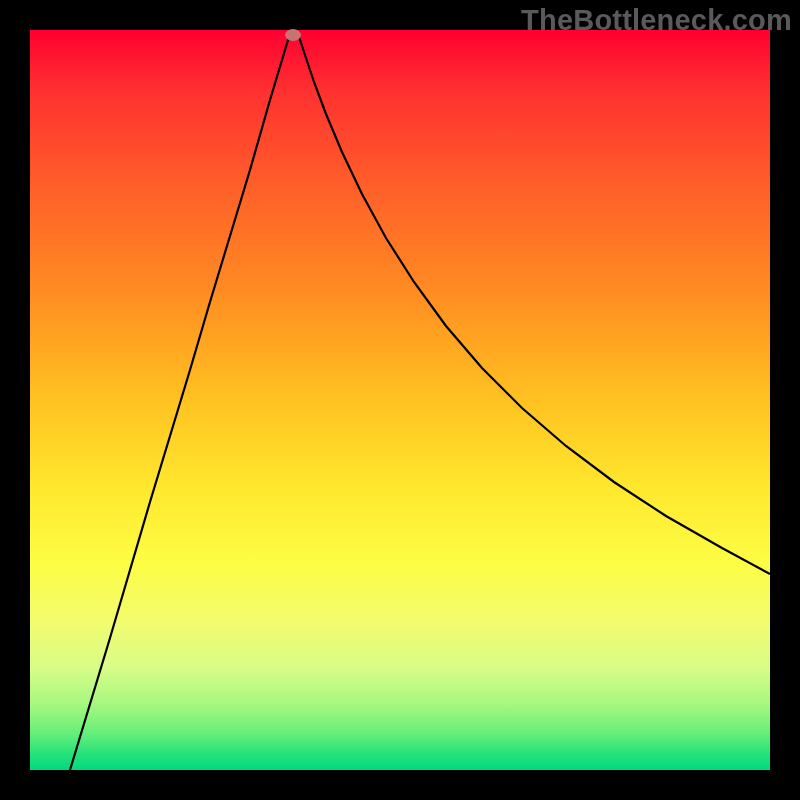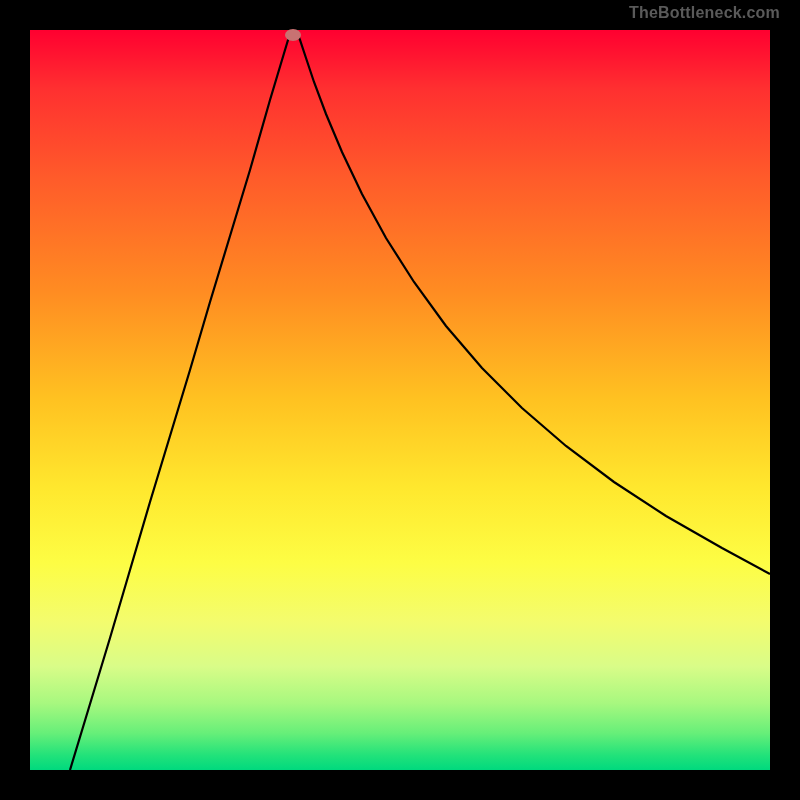--- a/index.html
+++ b/index.html
@@ -29,22 +29,22 @@
       #d9fc88 86%,
       #a7f87f 91%,
       #67ef79 95%,
       #22e27a 98%,
       #00d97e 100%
     );
   }
   .watermark {
     position: absolute;
     top: 4px;
-    right: 20px;
-    font-size: 16px;
+    right: 8px;
+    font-size: 29px;
     font-weight: 600;
     color: #5a5a5a;
     letter-spacing: 0.2px;
   }
   svg.curve {
     position: absolute;
     left: 0;
     top: 0;
     width: 740px;
     height: 740px;

